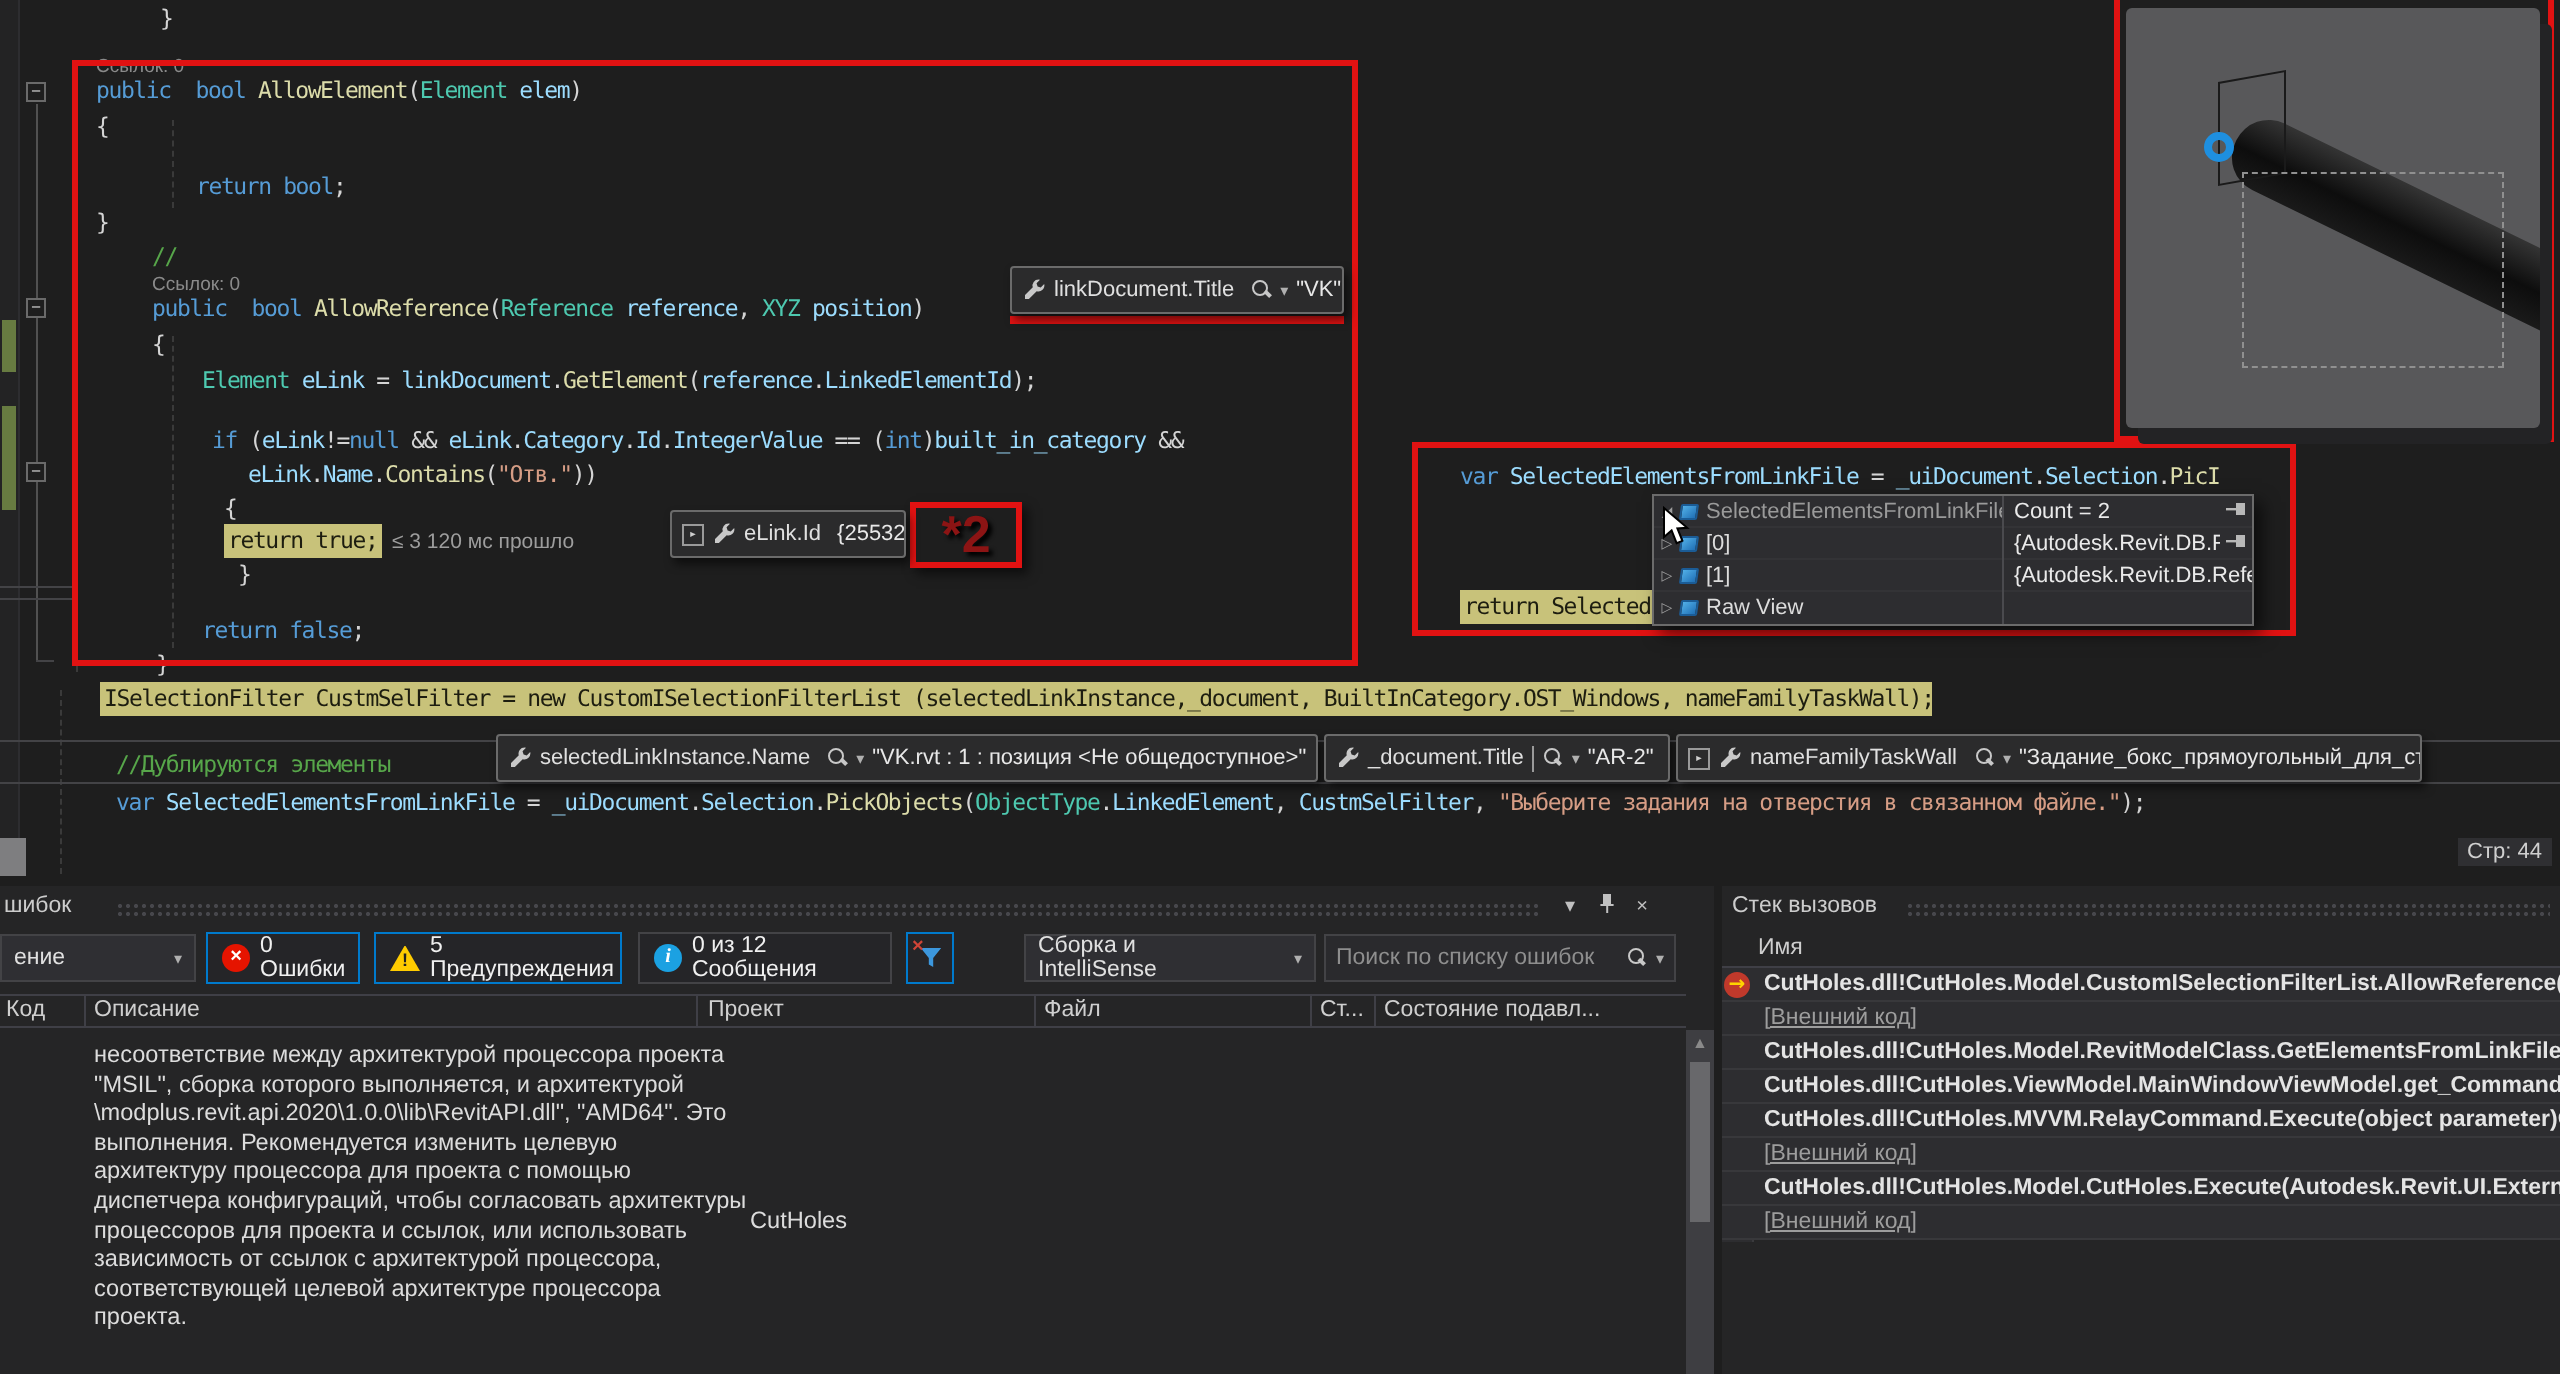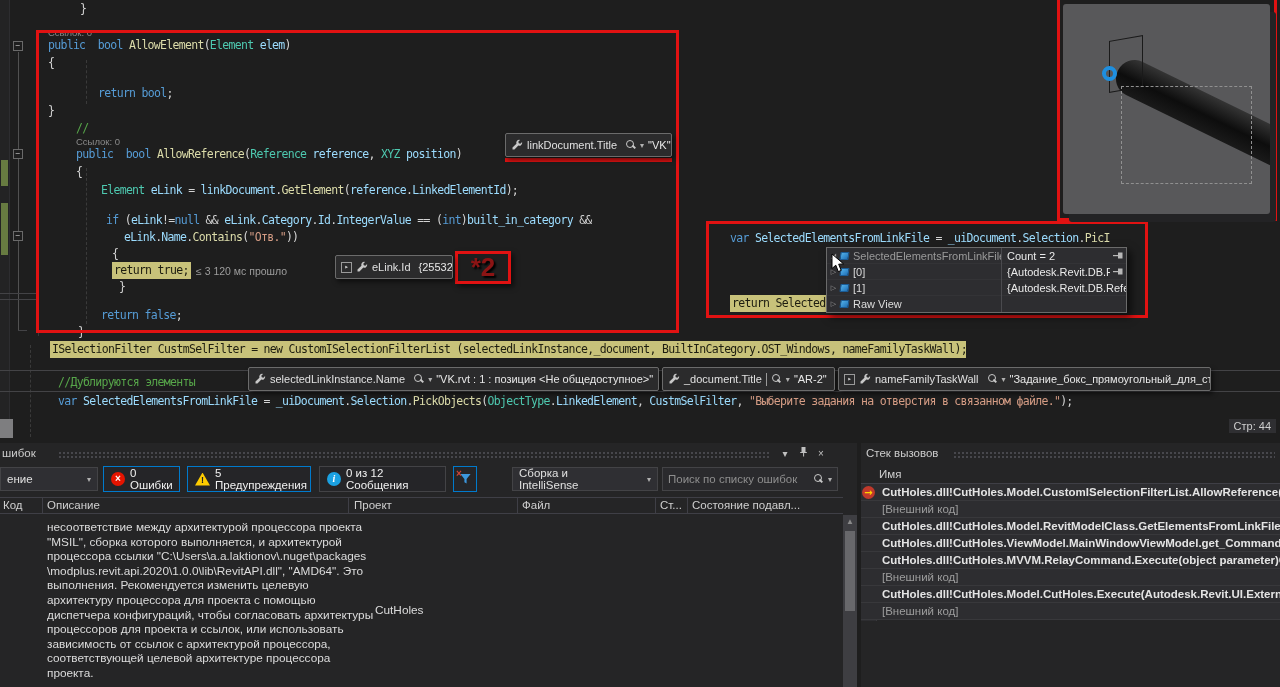--- a/index.html
+++ b/index.html
@@ -115,21 +115,21 @@
 
   .vscroll { position:absolute; left:843px; top:72px; width:14px; height:172px; background:#3e3e42; }
   .vscroll .arrow { color:#8a8a8a; font-size:8px; text-align:center; line-height:14px; }
   .vscroll .thumb { position:absolute; left:2px; top:16px; width:10px; height:80px; background:#68686b; }
 
   
   #cs-gutter { position:absolute; left:0; top:41px; width:16px; height:137px; background:#2d2d30; border-right:1px solid #3a3a3d; }
   #cs-rows { position:absolute; left:0; top:41px; width:419px; }
   .cs-row { position:relative; height:17px; line-height:17px; background:#2d2d30; border-bottom:1px solid #38383b;
     padding-left:21px; font-size:11.5px; color:#e4e4e4; font-weight:bold; white-space:nowrap; overflow:hidden; }
-  .cs-row.external { color:#9d9d9d; font-weight:normal; }
+  .cs-row.external { color:#9d9d9d; font-weight:normal;text-decoration:underline; }
   .cs-cur { position:absolute; left:1px; top:2px; width:13px; height:13px; border-radius:50%; background:#c0392b; }
   .cs-cur::after { content:"→"; position:absolute; inset:0; color:#ffd400; font:bold 10px/13px "DejaVu Sans",sans-serif; text-align:center; }
   #cs-header-row { position:absolute; left:0; top:24px; width:419px; height:17px; border-bottom:1px solid #3f3f46; }
 </style>
 </head>
 <body>
 
 <div id="stage">
 
   <div id="editor">
@@ -362,21 +362,20 @@
           <div class="col-sep" style="left: 42px;"></div>
           <div class="col-sep" style="left: 348px;"></div>
           <div class="col-sep" style="left: 517px;"></div>
           <div class="col-sep" style="left: 655px;"></div>
           <div class="col-sep" style="left: 687px;"></div>
         </div>
 
       <div id="desc">
           <div>несоответствие между архитектурой процессора проекта</div>
           <div>"MSIL", сборка которого выполняется, и архитектурой</div>
-          <div>процессора ссылки "C:\Users\a.a.laktionov\.nuget\packages</div>
           <div>\modplus.revit.api.2020\1.0.0\lib\RevitAPI.dll", "AMD64". Это</div>
           <div>выполнения. Рекомендуется изменить целевую</div>
           <div>архитектуру процессора для проекта с помощью</div>
           <div>диспетчера конфигураций, чтобы согласовать архитектуры</div>
           <div>процессоров для проекта и ссылок, или использовать</div>
           <div>зависимость от ссылок с архитектурой процессора,</div>
           <div>соответствующей целевой архитектуре процессора</div>
           <div>проекта.</div>
         </div>
       <div id="project-cell">CutHoles</div>

